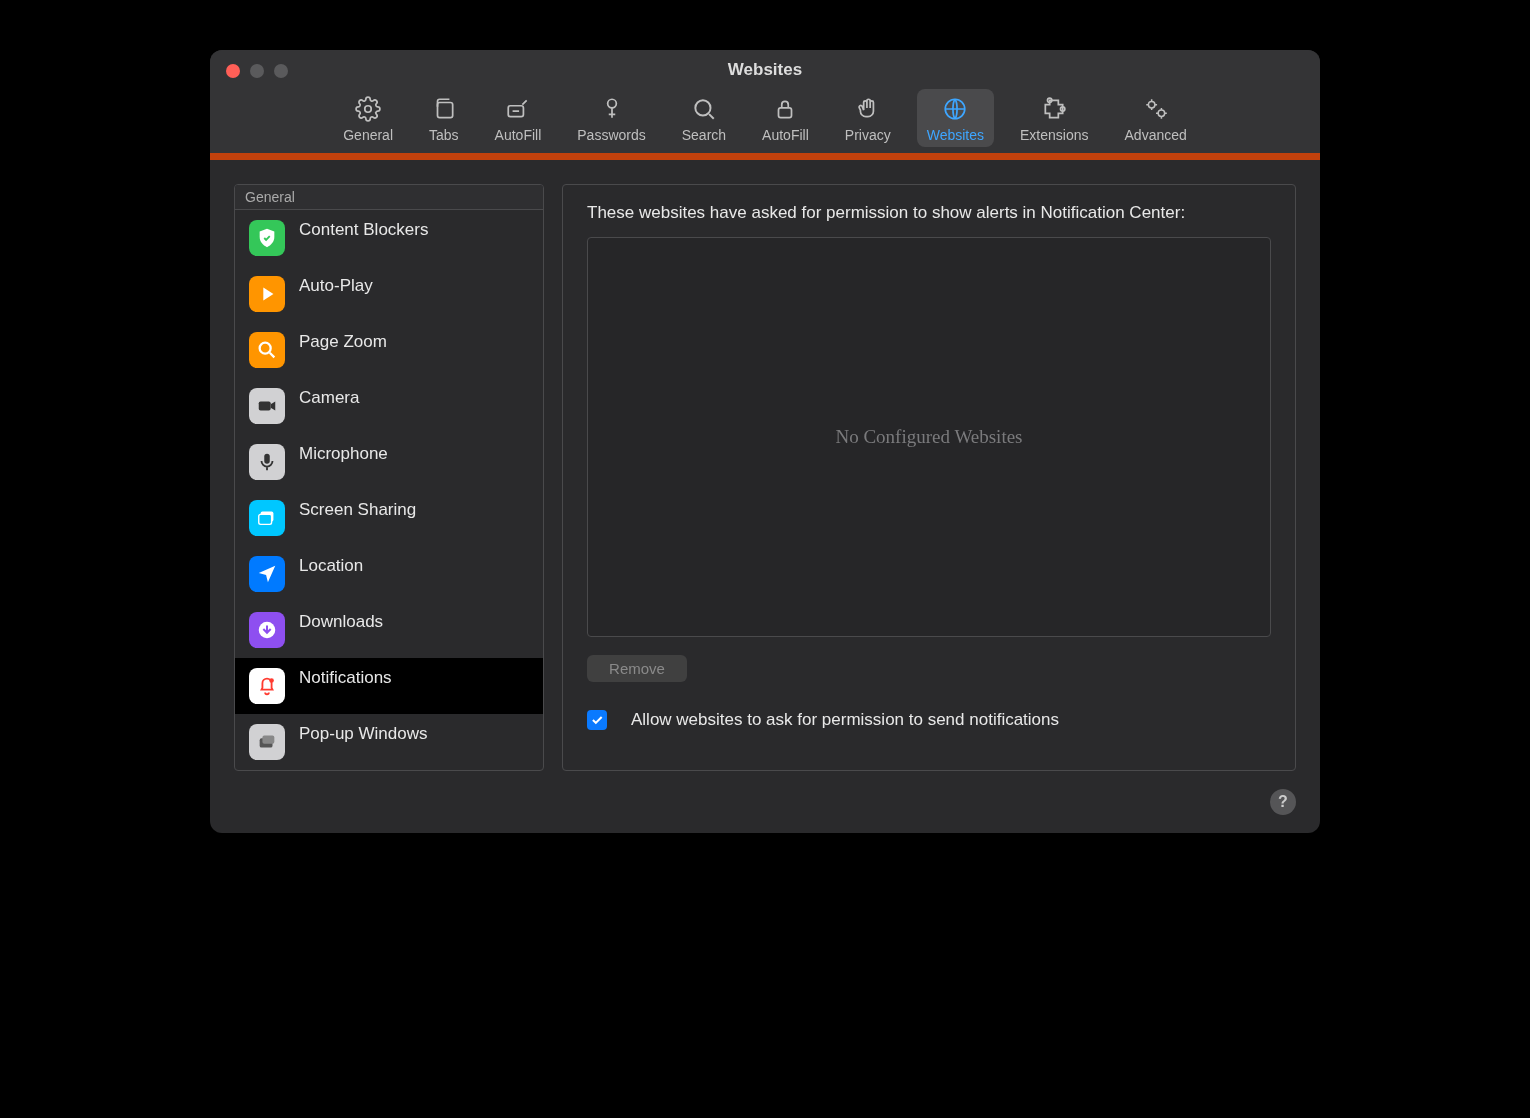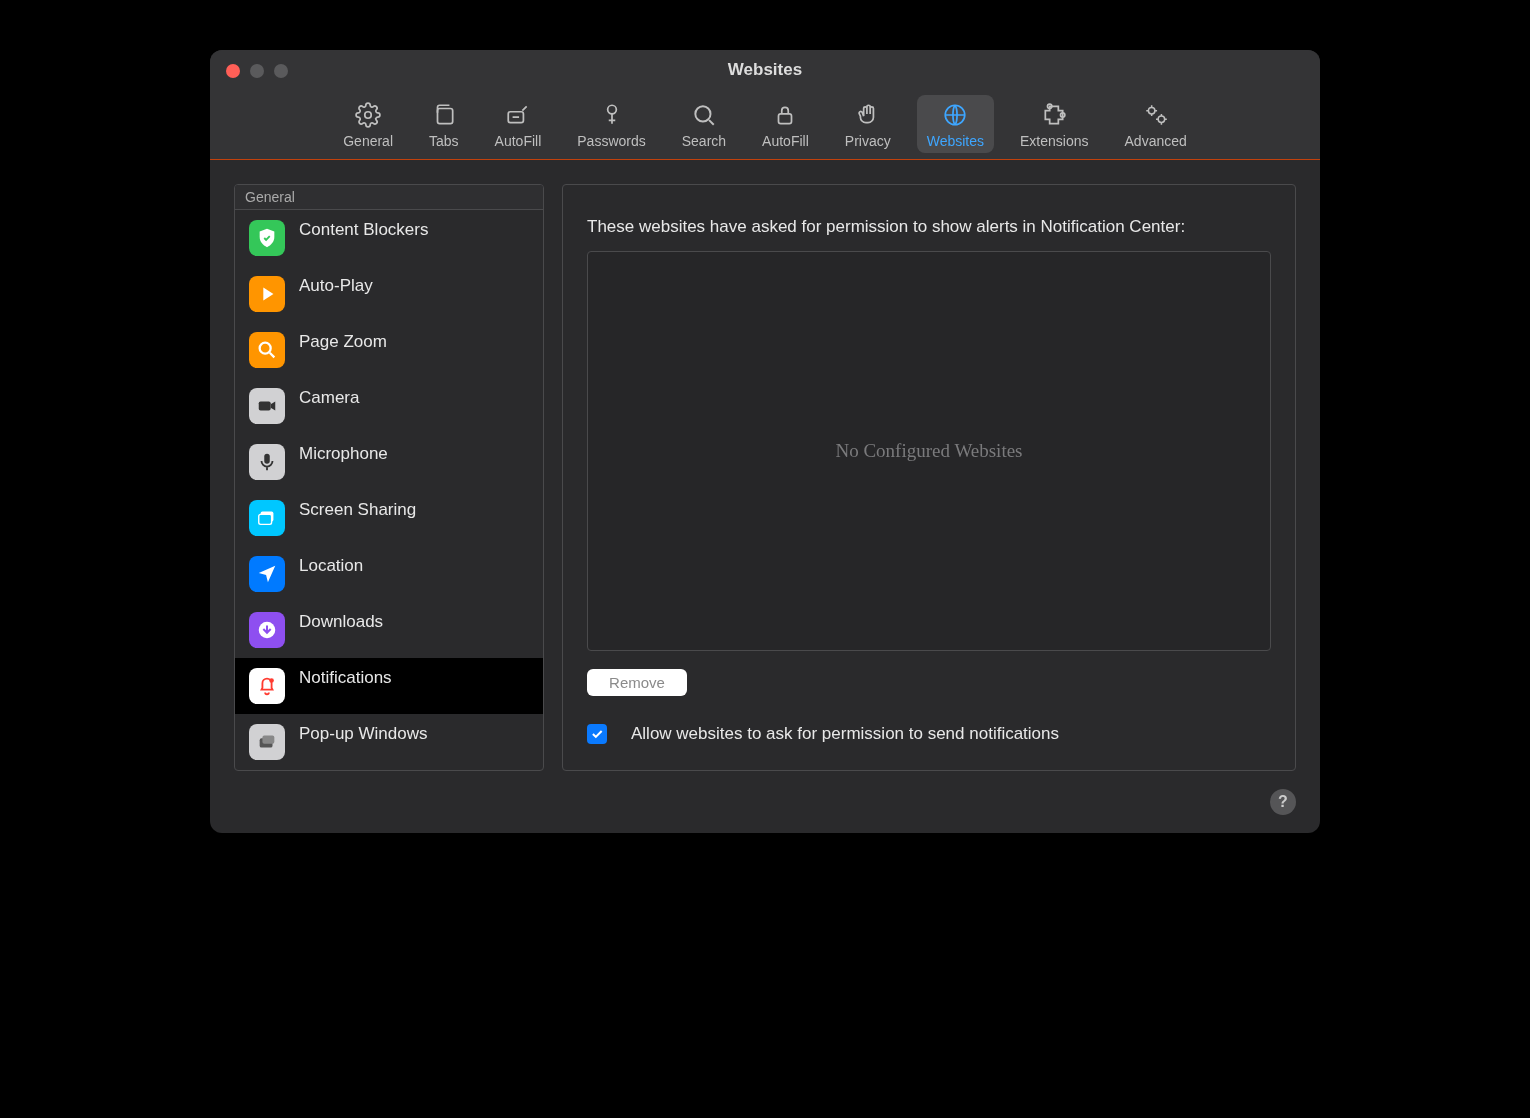--- a/index.html
+++ b/index.html
@@ -17,21 +17,21 @@
     width: 1110px;
     background: #2a2a2c;
     border-radius: 12px;
     overflow: hidden;
     box-shadow: 0 20px 60px rgba(0,0,0,0.6);
   }
   .titlebar {
     height: 110px;
     background: #343436;
     position: relative;
-    border-bottom: 1px solid #c2410c;
+    border-bottom: 7px solid #c2410c;
   }
   .traffic-lights {
     position: absolute;
     top: 14px;
     left: 16px;
     display: flex;
     gap: 10px;
   }
   .traffic-lights .dot {
     width: 14px; height: 14px; border-radius: 50%;
@@ -115,21 +115,21 @@
     width: 36px; height: 36px;
     border-radius: 8px;
     display: flex; align-items: center; justify-content: center;
     flex-shrink: 0;
   }
   .sb-icon svg { width: 22px; height: 22px; }
   .main-panel {
     flex: 1;
     border: 1px solid #4a4a4c;
     border-radius: 4px;
-    padding: 32px 24px 20px;
+    padding: 18px 24px 20px;
     display: flex;
     flex-direction: column;
   }
   .panel-desc {
     color: #e8e8e8;
     font-size: 17px;
     margin-bottom: 14px;
   }
   .website-list {
     border: 1px solid #4a4a4c;
@@ -141,21 +141,21 @@
     background: #262628;
     color: #7a7a7c;
     font-size: 19px;
     font-family: Liberation Serif, serif;
   }
   .remove-btn {
     margin-top: 18px;
     width: 100px;
     padding: 5px 0;
     text-align: center;
-    background: #ffffff;
+    background: #404040;
     color: #8a8a8a;
     border-radius: 6px;
     font-size: 15px;
     border: none;
   }
   .checkbox-row {
     display: flex;
     align-items: center;
     gap: 24px;
     margin-top: 28px;

